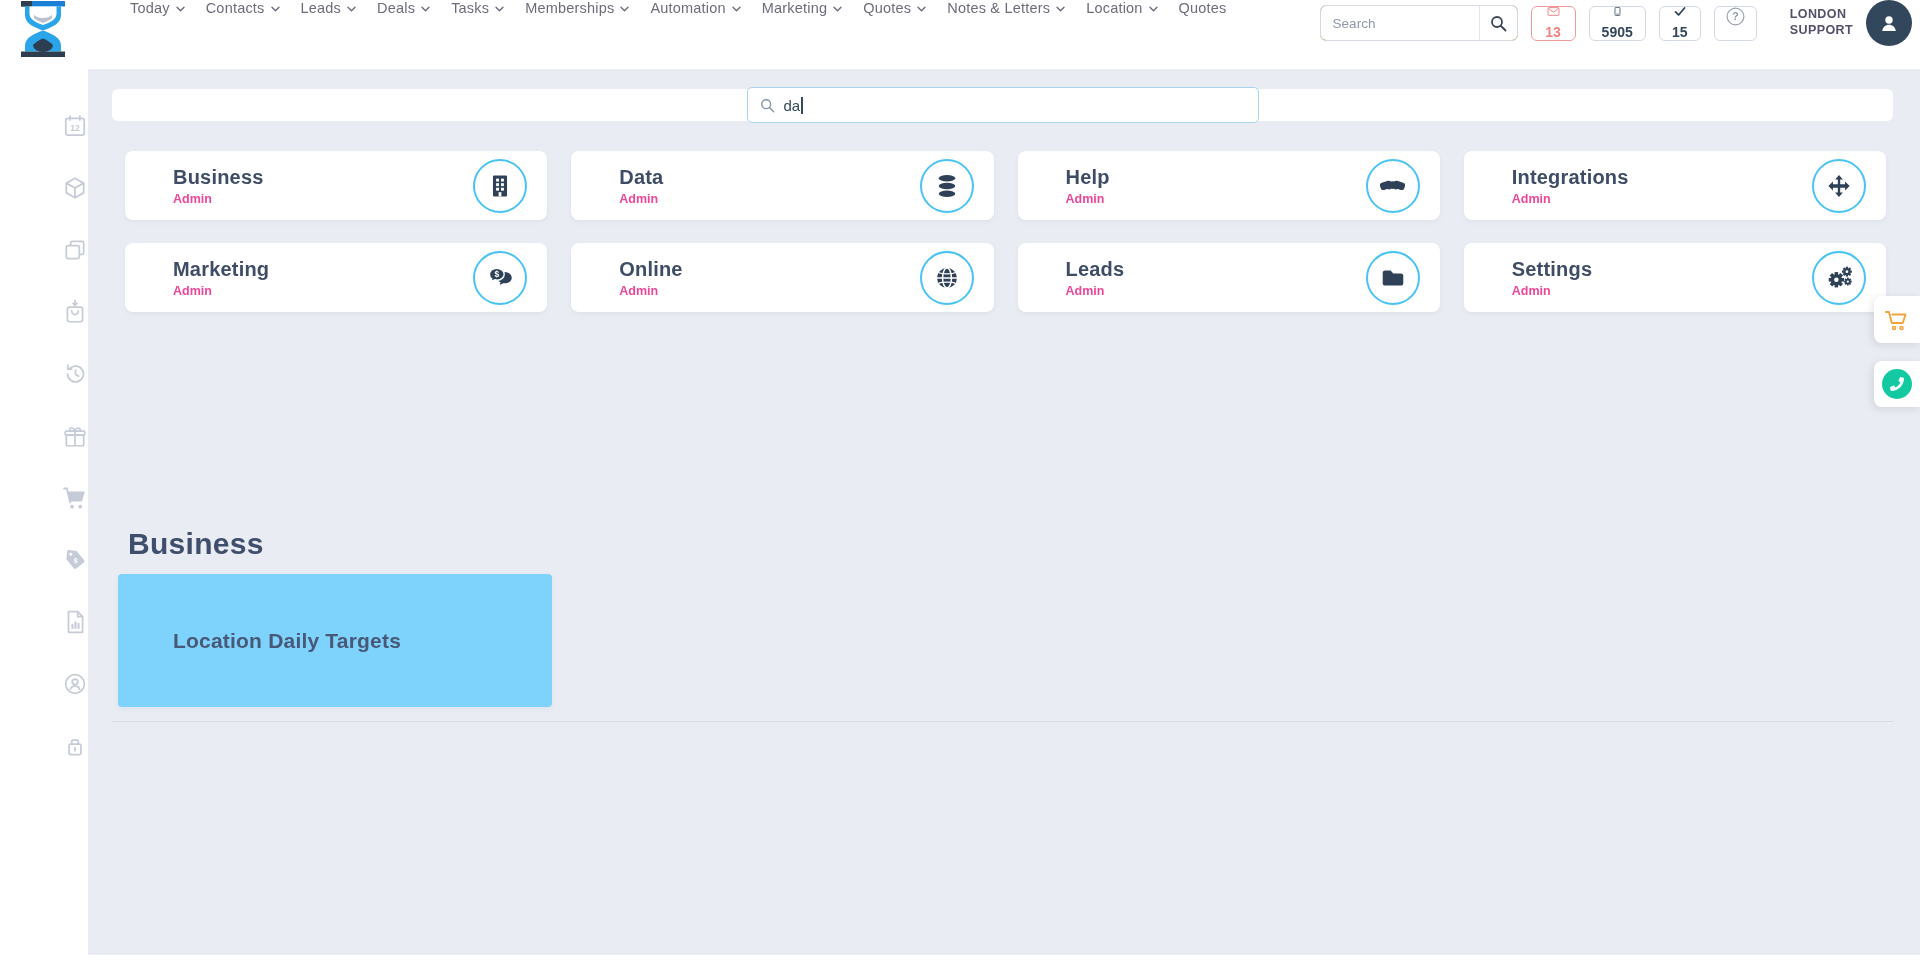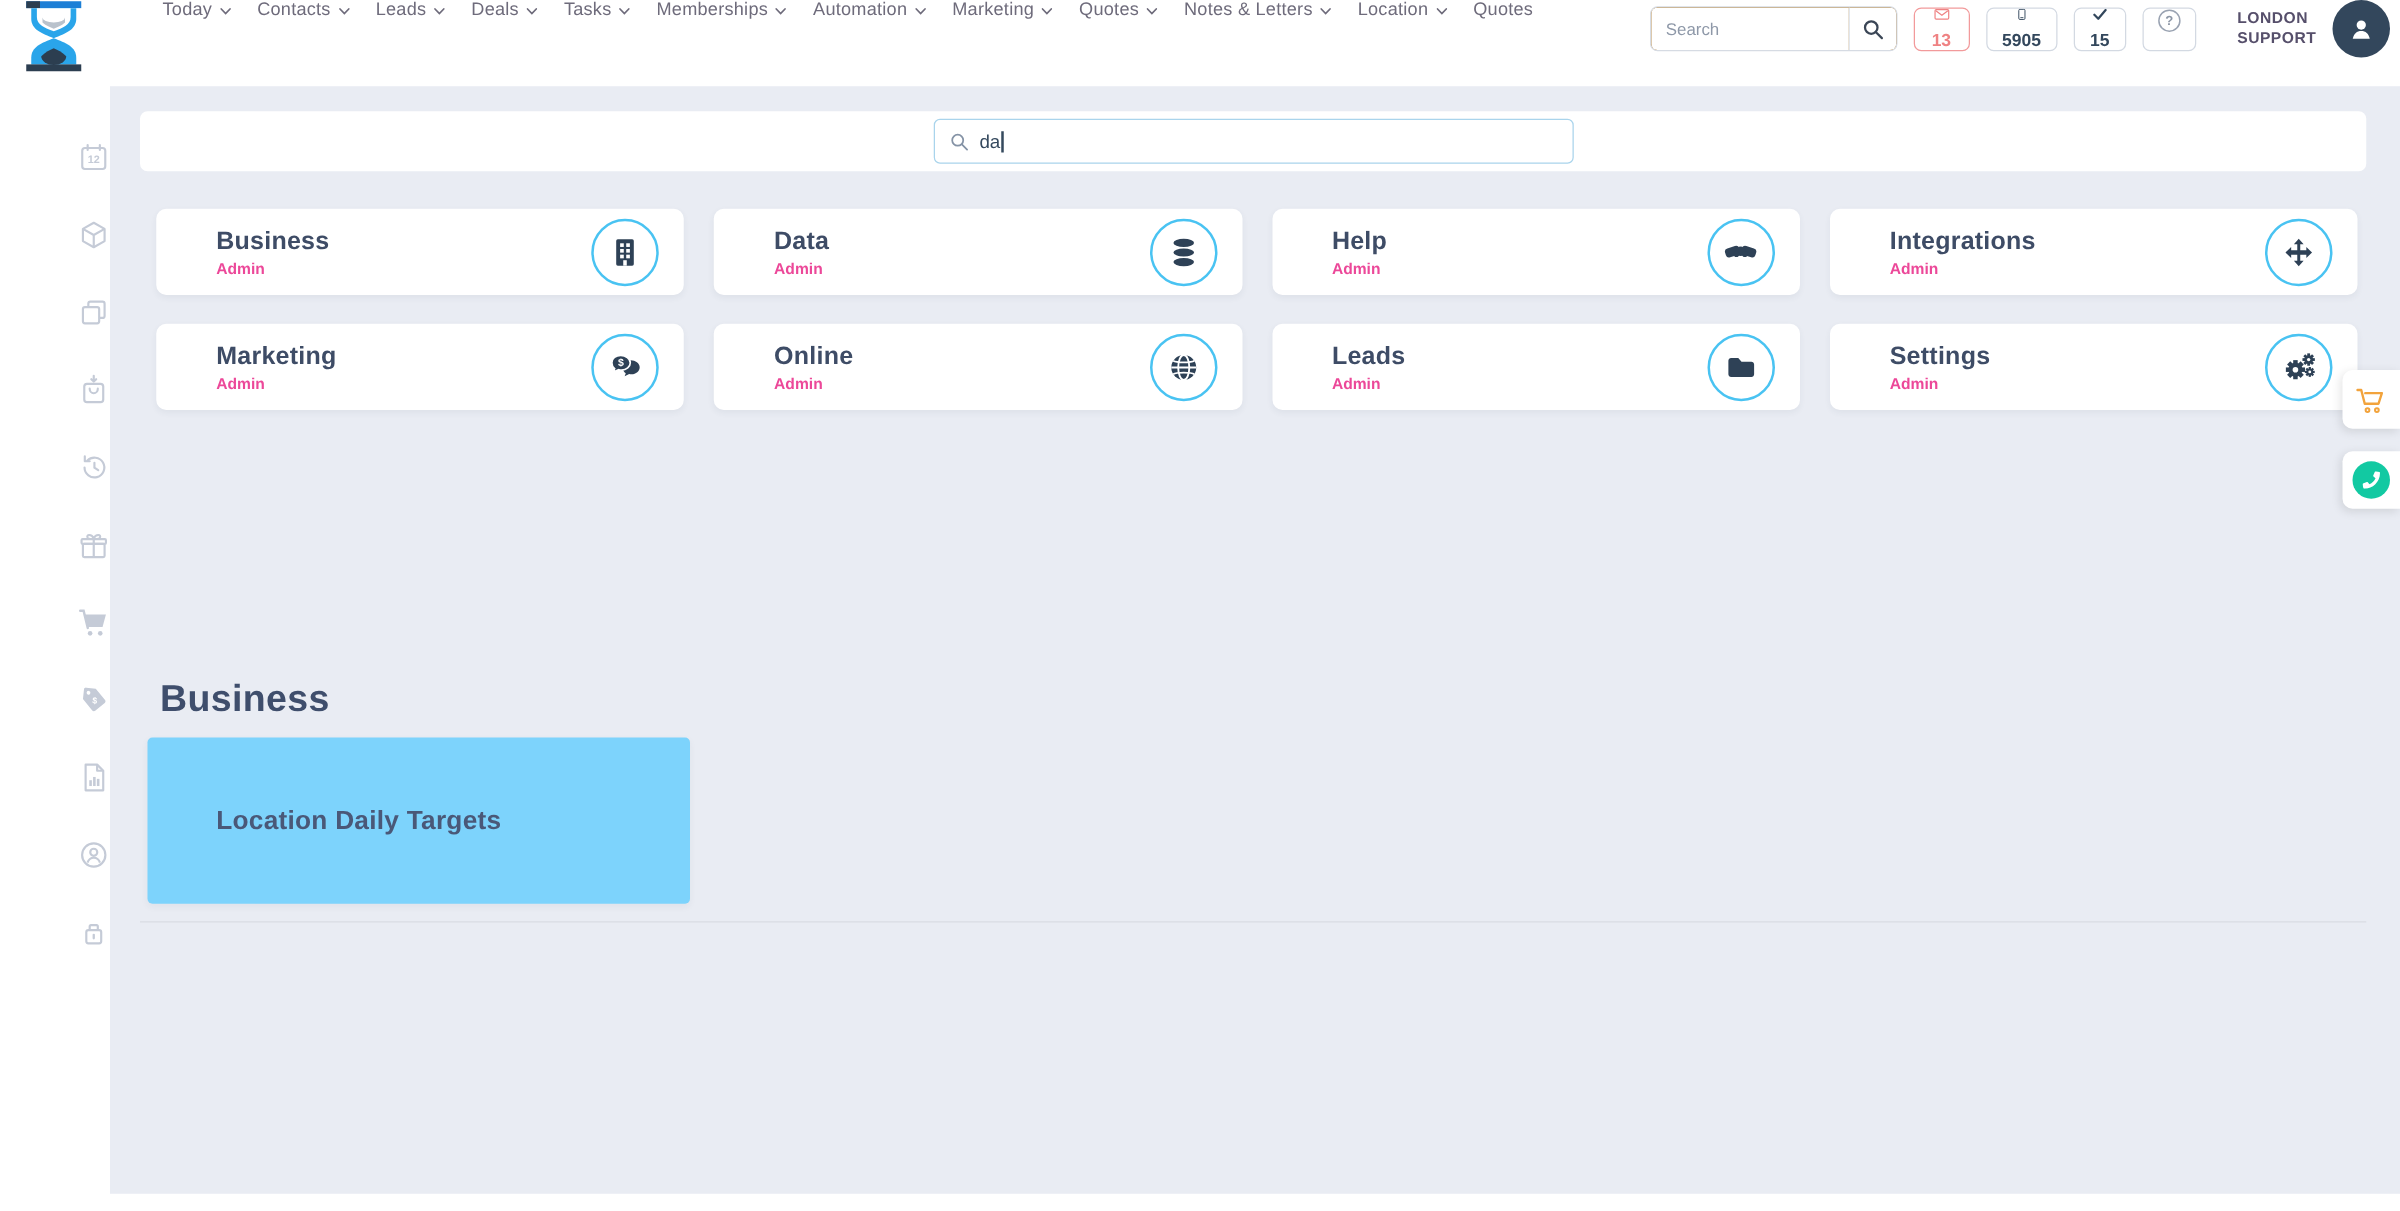--- a/index.html
+++ b/index.html
@@ -29,21 +29,21 @@
   .avatar { width:46px; height:46px; border-radius:50%; background:#33475c; display:flex; align-items:center; justify-content:center; cursor:pointer; }
 
   
   .body-row { display:flex; height:886px; }
   .sidebar { width:88px; background:#fff; display:flex; flex-direction:column; align-items:flex-end;
     padding-top:44px; gap:36px; }
   .side-ic { width:26px; height:26px; cursor:pointer; }
 
   .content { flex:1; background:#e9ecf3; position:relative; }
 
-  .search-panel { margin:20px 27px 0 24px; height:48px; background:#fff; border-radius:6px;
+  .search-panel { margin:20px 27px 0 24px; height:32px; background:#fff; border-radius:6px;
     display:flex; align-items:center; justify-content:center; }
   .admin-search { width:512px; height:36px; border:1px solid #a9d4ec; border-radius:5px; background:#fff;
     display:flex; align-items:center; padding:0 12px; cursor:text; }
   .admin-search .txt { font-size:15px; color:#35495e; margin-left:9px; }
   .caret { display:inline-block; width:1.5px; height:17px; background:#35495e; margin-left:1px; animation:blink 1s steps(1) infinite; }
   @keyframes blink { 50% { opacity:0; } }
 
   .cards { display:grid; grid-template-columns:repeat(4,1fr); column-gap:24px; row-gap:23px;
     margin:30px 34px 0 37px; }
   .card { height:69px; background:#fff; border-radius:8px; box-shadow:0 2px 5px rgba(44,62,88,.06);

